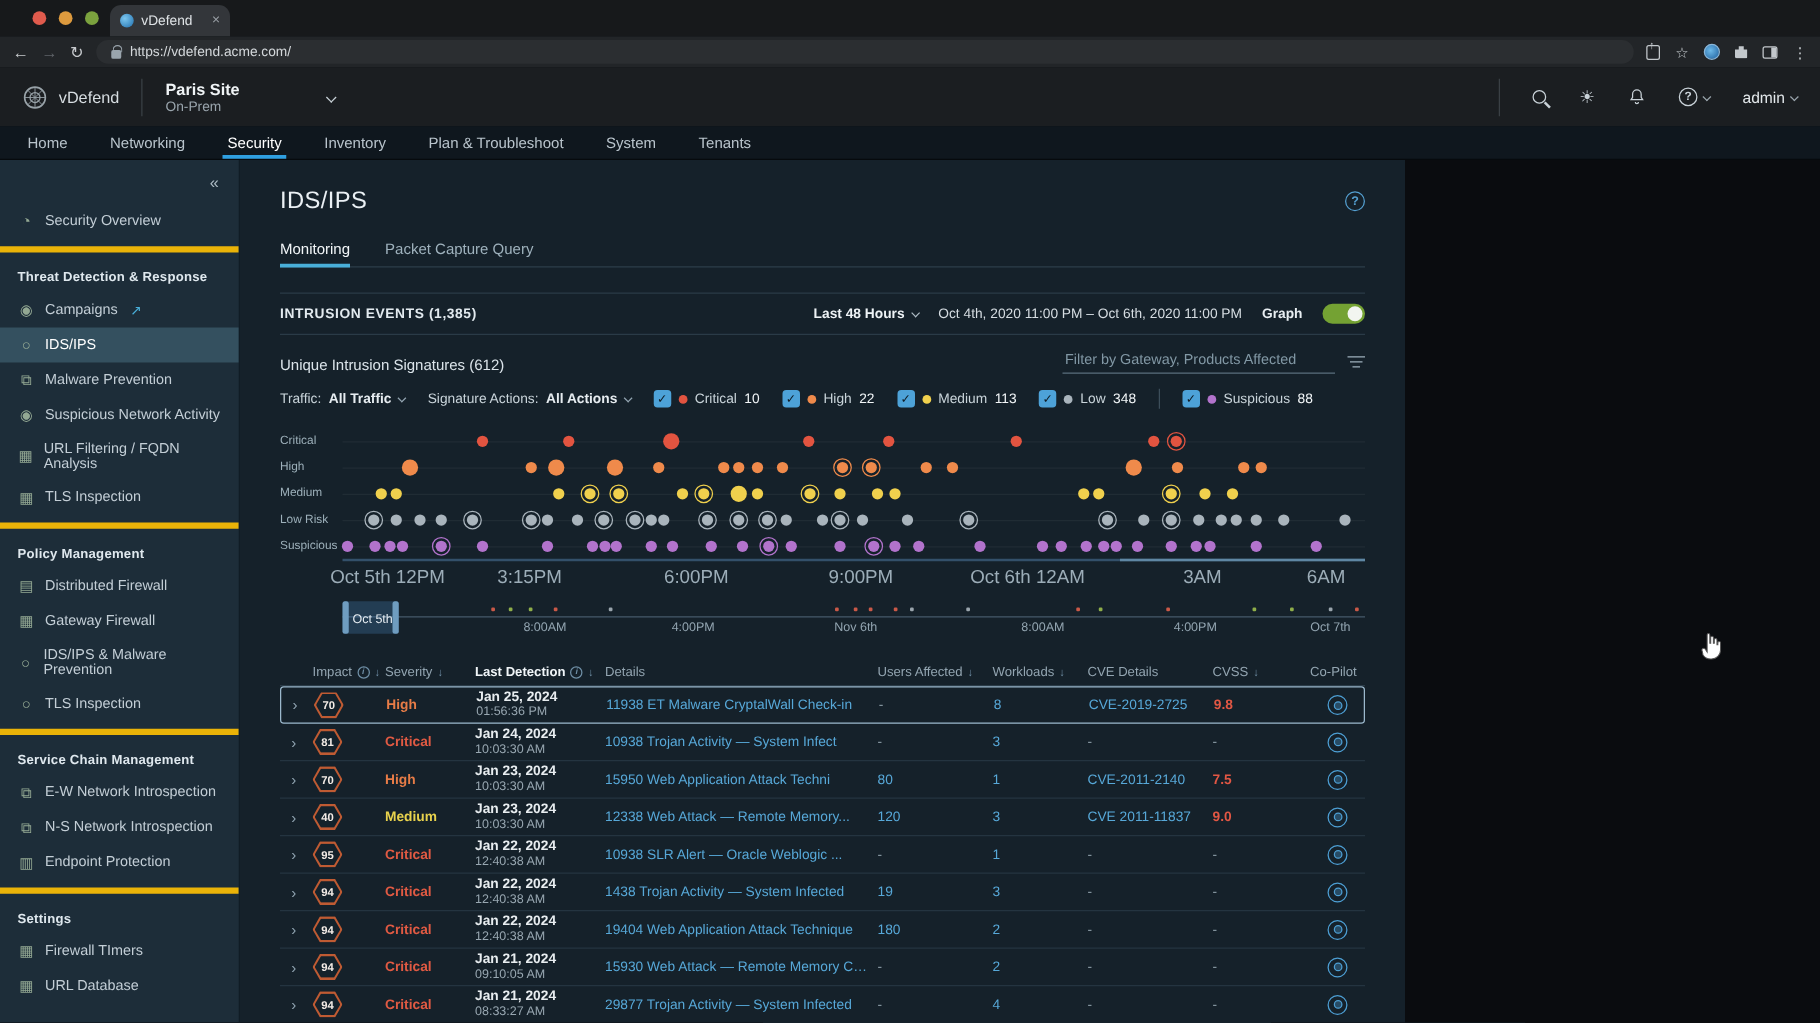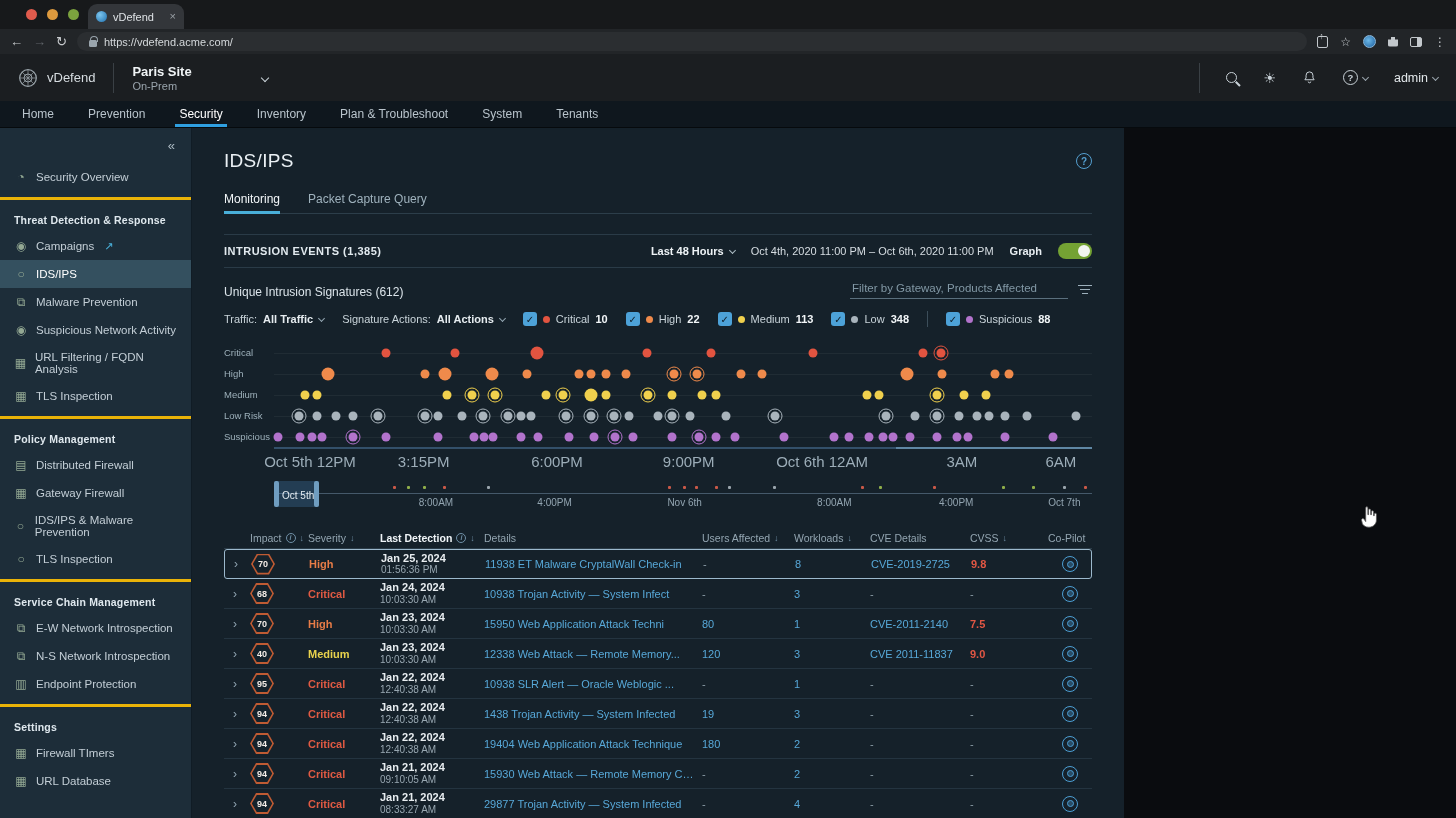--- a/index.html
+++ b/index.html
@@ -59,21 +59,21 @@
            border-bottom:1px solid #060a0d;}
   .nav-item{ font-size:12px; color:#b9c4cc; display:flex; align-items:center; position:relative; }
   .nav-item.active{ color:#ffffff; }
   .nav-item.active::after{ content:""; position:absolute; left:-4px; right:-4px; bottom:0; height:3px; background:#2f9fe0;}
 
   
   .workspace{ flex:1; display:flex; min-height:0;}
   .sidebar{ width:192px; background:#1d2d39; padding-top:6px; overflow:hidden; border-right:1px solid #101c25;}
   .collapse-row{ display:flex; justify-content:flex-end; padding:4px 16px 2px;}
   .collapse-ico{ color:#aebcc5; font-size:13px;}
-  .sb-section{ border-top:3px solid #eab308; margin-top:6px; padding-top:8px;}
+  .sb-section{ border-top:5px solid #eab308; margin-top:6px; padding-top:8px;}
   .sb-section:first-of-type{ border-top:none; margin-top:0;}
   .sb-header{ font-size:10.5px; font-weight:bold; color:#dfe8ee; padding:6px 14px; letter-spacing:.2px;}
   .sb-item{ display:flex; align-items:center; gap:8px; padding:7px 14px; font-size:11.5px; color:#c3ced6; cursor:default;}
   .sb-item .sb-ico{ font-size:12px; color:#93a893; width:14px; text-align:center;}
   .sb-item.active{ background:#34505f; color:#ffffff;}
   .ext-ico{ color:#49afd9; font-size:11px; margin-left:2px;}
 
   .content{ width:932px; background:#15212a; padding:0 32px; position:relative;}
   .void{ flex:1; background:#0a0c0f; position:relative;}
 
@@ -110,21 +110,21 @@
   .funnel .f1{width:14px;} .funnel .f2{width:10px; margin-left:2px;} .funnel .f3{width:6px; margin-left:4px;}
 
   .filters-row{ display:flex; align-items:center; margin-top:12px; gap:18px; font-size:11px; color:#c9d4da;}
   .dd{ display:flex; align-items:center; gap:6px;}
   .dd b{ color:#e6ecf0; font-weight:bold;}
   .dd .chev{ width:5px;height:5px;color:#93a5b1; margin-top:-2px;}
   .sev-chip{ display:flex; align-items:center; gap:6px;}
   .cb{ width:14px;height:14px;border-radius:3px; background:#4da2d8; color:#0d1b24; display:flex;
        align-items:center; justify-content:center; font-size:10px; font-weight:bold;}
   .sev-dot{ width:7px;height:7px;border-radius:50%;}
-  .sev-count{ color:#f2f6f8; font-weight:bold;}
+  .sev-count{ color:#f2f6f8; font-weight:normal;}
   .vdiv{ width:1px; height:16px; background:#3c4e5a;}
 
   
   .chart{ margin-top:16px; position:relative; height:124px;}
   .lane{ position:absolute; left:0; right:0; height:20px;}
   .lane-label{ position:absolute; left:0; top:4px; width:48px; font-size:9.5px; color:#9db0ba;}
   .lane-track{ position:absolute; left:50px; right:0; top:10px; height:1px; background:rgba(255,255,255,.05);}
   .dotplane{ position:absolute; left:50px; right:0; top:0; height:20px;}
   .dot{ position:absolute; border-radius:50%; transform:translate(-50%,-50%); top:10px;}
   .dot.ring{ outline:1.5px solid; outline-offset:2px;}
@@ -242,21 +242,21 @@
       </span>
       <span class="hdr-user with-chev">
         <span>admin</span>
         <span class="chev" style="width:5px;height:5px;color:#9aa5ad"></span>
       </span>
     </div>
   </div>
 
   <nav class="navbar" id="navbar">
       <span class="nav-item">Home</span>
-      <span class="nav-item">Prevention</span>
+      <span class="nav-item">Networking</span>
       <span class="nav-item active">Security</span>
       <span class="nav-item">Inventory</span>
       <span class="nav-item">Plan &amp; Troubleshoot</span>
       <span class="nav-item">System</span>
       <span class="nav-item">Tenants</span>
     </nav>
 
   <div class="workspace">
 
     <aside class="sidebar">
@@ -641,21 +641,21 @@
               <span class="lnk">CVE-2019-2725</span>
               <span style="color:#e25744;font-weight:bold">9.8</span>
               <span class="cp-wrap">
                 <span class="cp-icon"></span>
               </span>
             </div>
             <div class="trow">
               <span class="rchev">›</span>
               <span class="hexwrap">
                 <span class="hex">
-                  <span class="hex-in">68</span>
+                  <span class="hex-in">81</span>
                 </span>
               </span>
               <span class="sev" style="color:#e05a43">Critical</span>
               <span class="dcell">
                 <span class="d1">Jan 24, 2024</span>
                 <span class="d2">10:03:30 AM</span>
               </span>
               <span class="lnk">10938  Trojan Activity — System Infect</span>
               <span class="muted">-</span>
               <span class="num">3</span>

